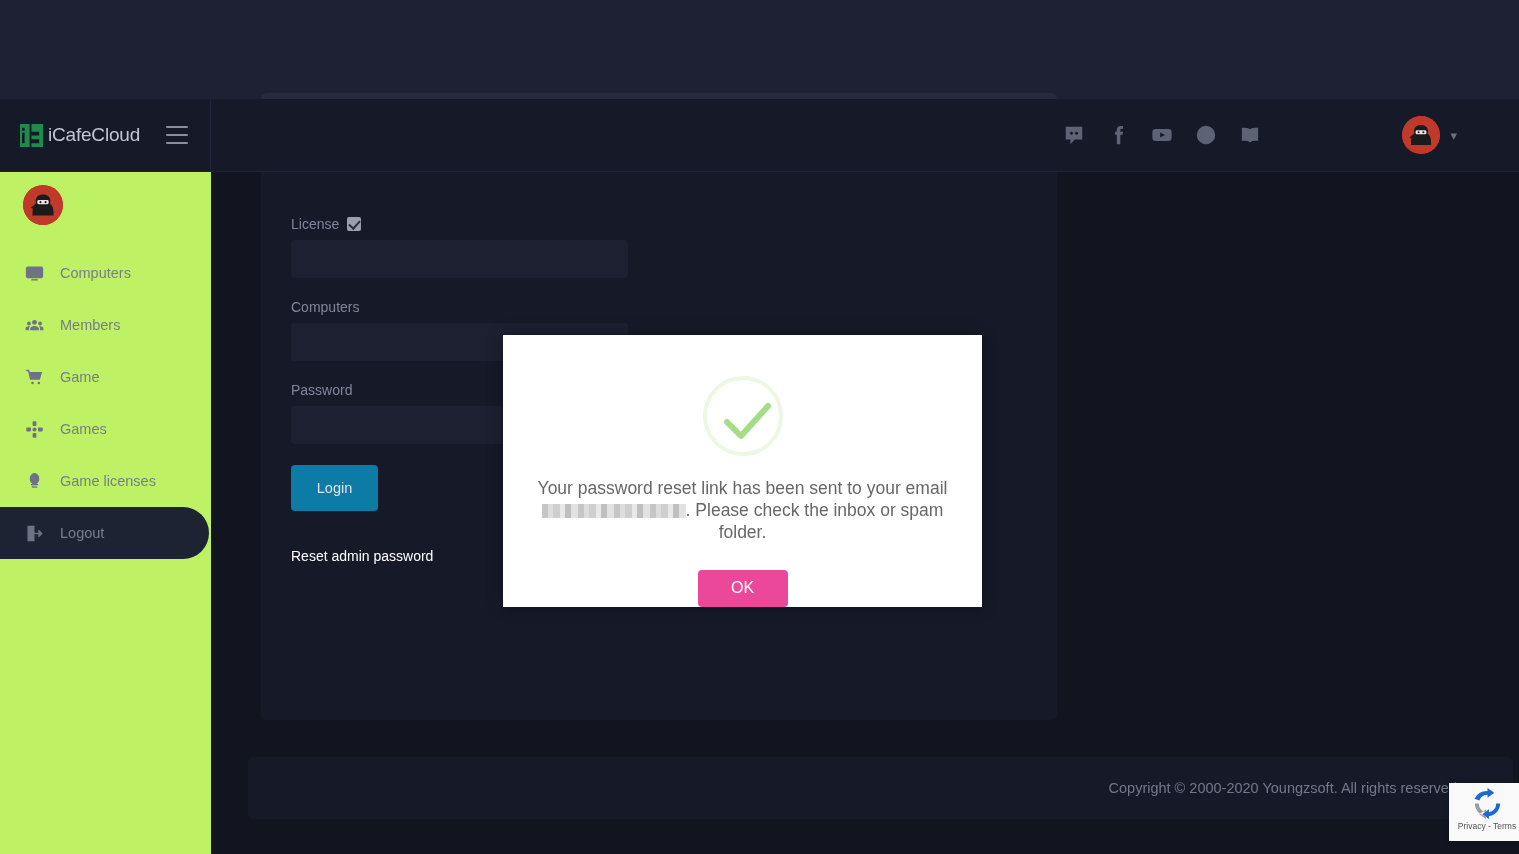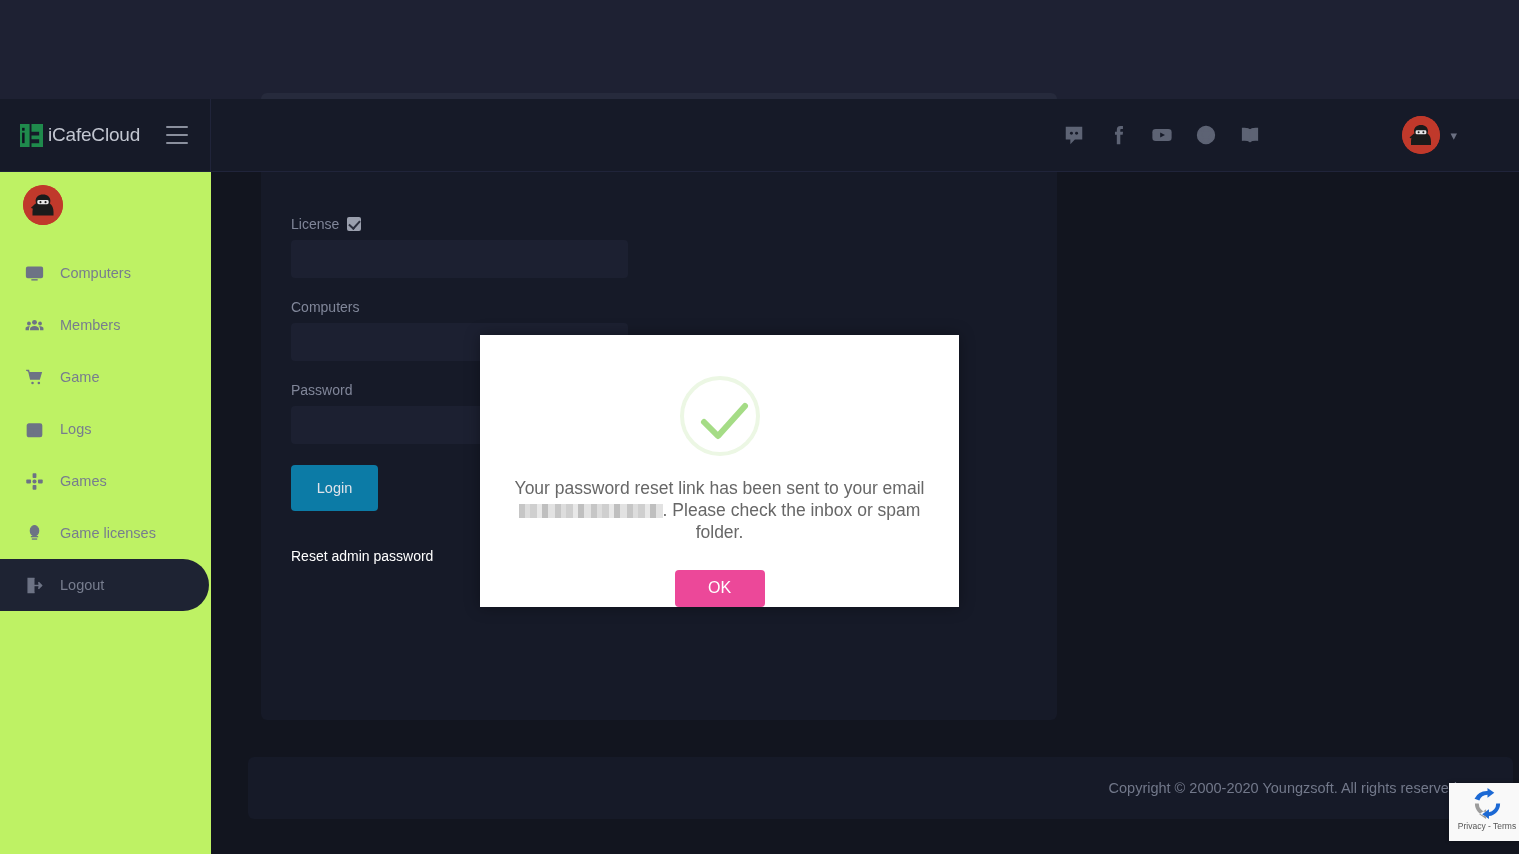--- a/index.html
+++ b/index.html
@@ -244,21 +244,21 @@
   }
   #footer-text {
     color: #72788a;
     font-size: 14.5px;
     white-space: nowrap;
   }
 
   
   #modal {
     position: absolute;
-    left: 480px; top: 335px;
+    left: 503px; top: 335px;
     width: 479px; height: 272px;
     background: #ffffff;
     box-shadow: 0 0 14px rgba(0,0,0,0.35);
     display: flex;
     flex-direction: column;
     align-items: center;
   }
   #modal-icon {
     width: 80px; height: 80px;
     margin-top: 41px;
@@ -443,30 +443,20 @@
       <span class="nav-icon">
         <svg viewBox="0 0 24 24" fill="none" stroke="#6d7385" stroke-width="1.7">
           <path d="M1.5 3h3l2.6 11h11l2.4-8H6"></path>
             <circle cx="9.5" cy="19" r="1.6" fill="#6d7385" stroke="none"></circle>
             <circle cx="17.5" cy="19" r="1.6" fill="#6d7385" stroke="none"></circle>
         </svg>
       </span>
       <span>Game</span>
     </div>
 
-    <div class="nav-item">
-      <span class="nav-icon">
-        <svg viewBox="0 0 24 24" fill="none" stroke="#6d7385" stroke-width="1.8">
-          <rect x="3" y="5" width="18" height="16" rx="2"></rect>
-            <line x1="3" y1="9.6" x2="21" y2="9.6"></line>
-          <rect x="6.6" y="12.6" width="4.2" height="4" fill="#6d7385" stroke="none"></rect>
-        </svg>
-      </span>
-      <span>Logs</span>
-    </div>
 
     <div class="nav-item">
       <span class="nav-icon">
         <svg viewBox="0 0 24 24">
             <rect x="9.6" y="1.6" width="4.8" height="6" rx="1"></rect>
             <rect x="9.6" y="16.4" width="4.8" height="6" rx="1"></rect>
             <rect x="1.6" y="9.6" width="6" height="4.8" rx="1"></rect>
             <rect x="16.4" y="9.6" width="6" height="4.8" rx="1"></rect>
             <circle cx="12" cy="12" r="2.6"></circle>
           </svg>

